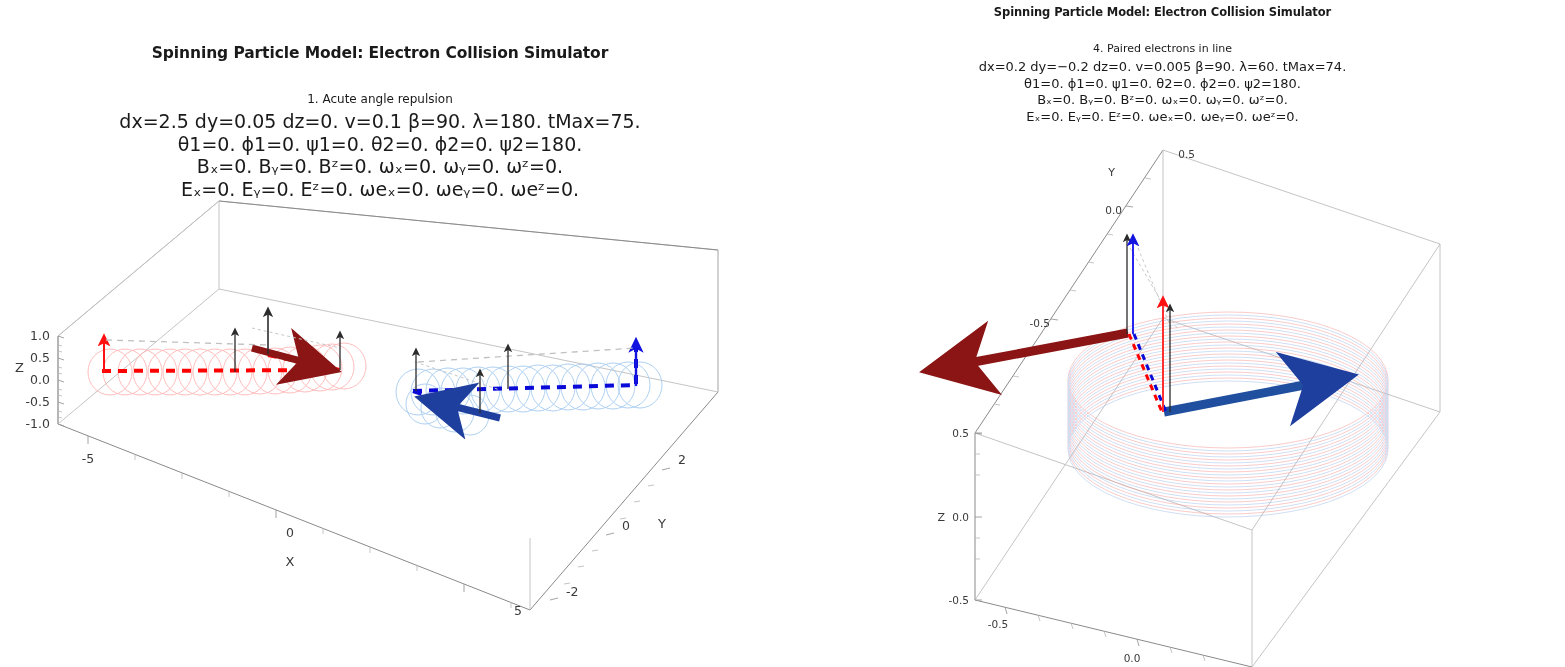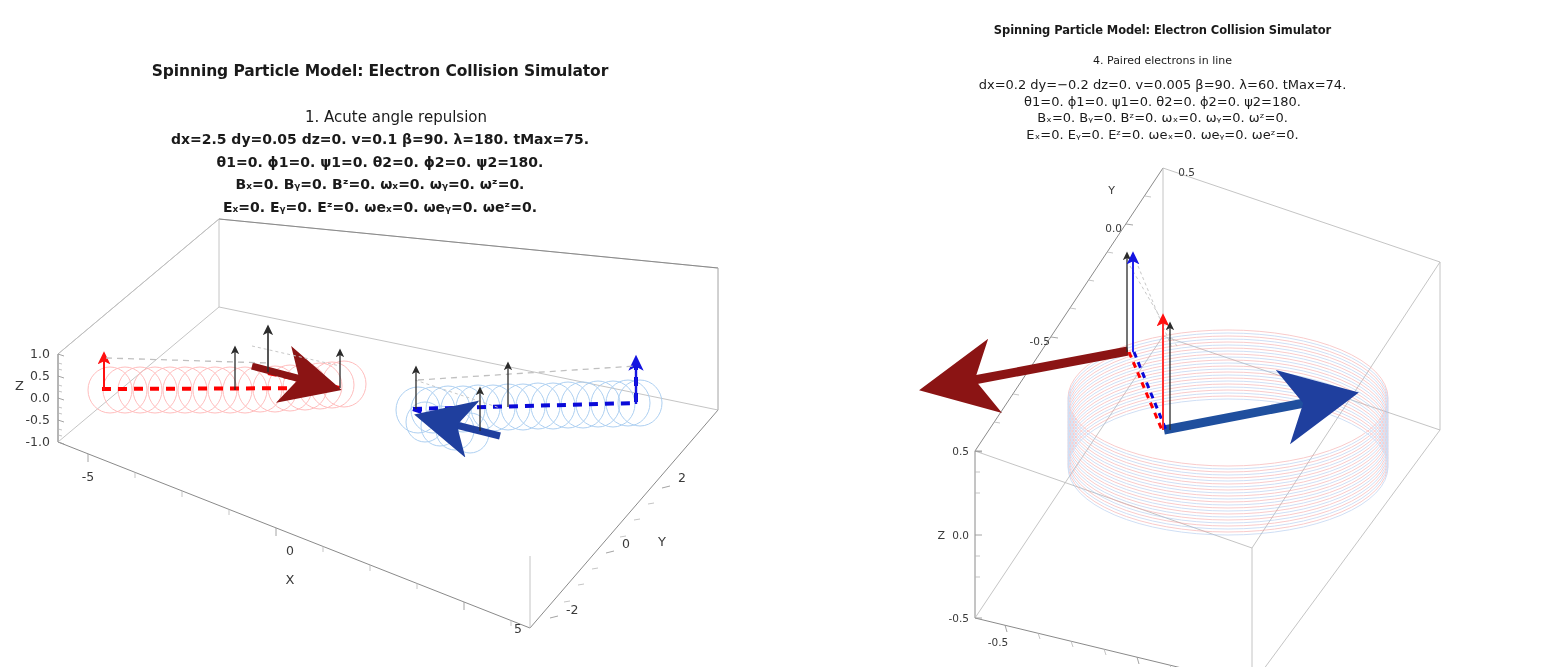--- a/index.html
+++ b/index.html
@@ -1,37 +1,37 @@
 <!DOCTYPE html>
 <html><head>
 <meta charset="utf-8">
 <style>
   html,body{margin:0;padding:0;background:#ffffff;}
   body{
     width:1565px;height:667px;position:relative;overflow:hidden;
     font-family:"DejaVu Sans","Liberation Sans",sans-serif;
     color:#1a1a1a;
   }
-  .panel{position:absolute;top:0;height:648px;margin-top:18px;}
+  .panel{position:absolute;top:0;height:648px;}
   #panel-left{left:0;width:760px;}
   #panel-right{left:760px;width:805px;}
 
   .titleblock{position:absolute;left:0;width:100%;text-align:center;}
   .apptitle{font-weight:bold;letter-spacing:-0.1px;}
   .caseline{white-space:nowrap;}
   .paramline{white-space:nowrap;}
 
   
   #left-title{top:44px;font-size:15.5px;}
-  #left-case{top:88px;font-size:15px;line-height:22px;padding-left:16px;}
-  #left-params div{font-size:14px;line-height:22.5px;font-weight:bold;}
+  #left-case{top:88px;font-size:12px;line-height:22px;}
+  #left-params div{font-size:19px;line-height:22.5px;}
 
   
   #right-title{top:5px;font-size:11.5px;}
-  #right-case{top:35px;font-size:11px;line-height:16px;}
+  #right-case{top:41px;font-size:11px;line-height:16px;}
   #right-params div{font-size:13px;line-height:16.5px;}
 
   svg{position:absolute;left:0;top:0;overflow:visible;}
   .axline{stroke:#8a8a8a;stroke-width:1;fill:none;}
   .axline-faint{stroke:#bdbdbd;stroke-width:0.9;fill:none;}
   .tick{stroke:#9a9a9a;stroke-width:0.9;}
   .tick-minor{stroke:#b6b6b6;stroke-width:0.8;}
   .ticklabel{font-size:12.5px;fill:#3a3a3a;font-family:"DejaVu Sans","Liberation Sans",sans-serif;}
   .ticklabel-sm{font-size:10.5px;fill:#3a3a3a;font-family:"DejaVu Sans","Liberation Sans",sans-serif;}
   .axname{font-size:13px;fill:#3a3a3a;}

